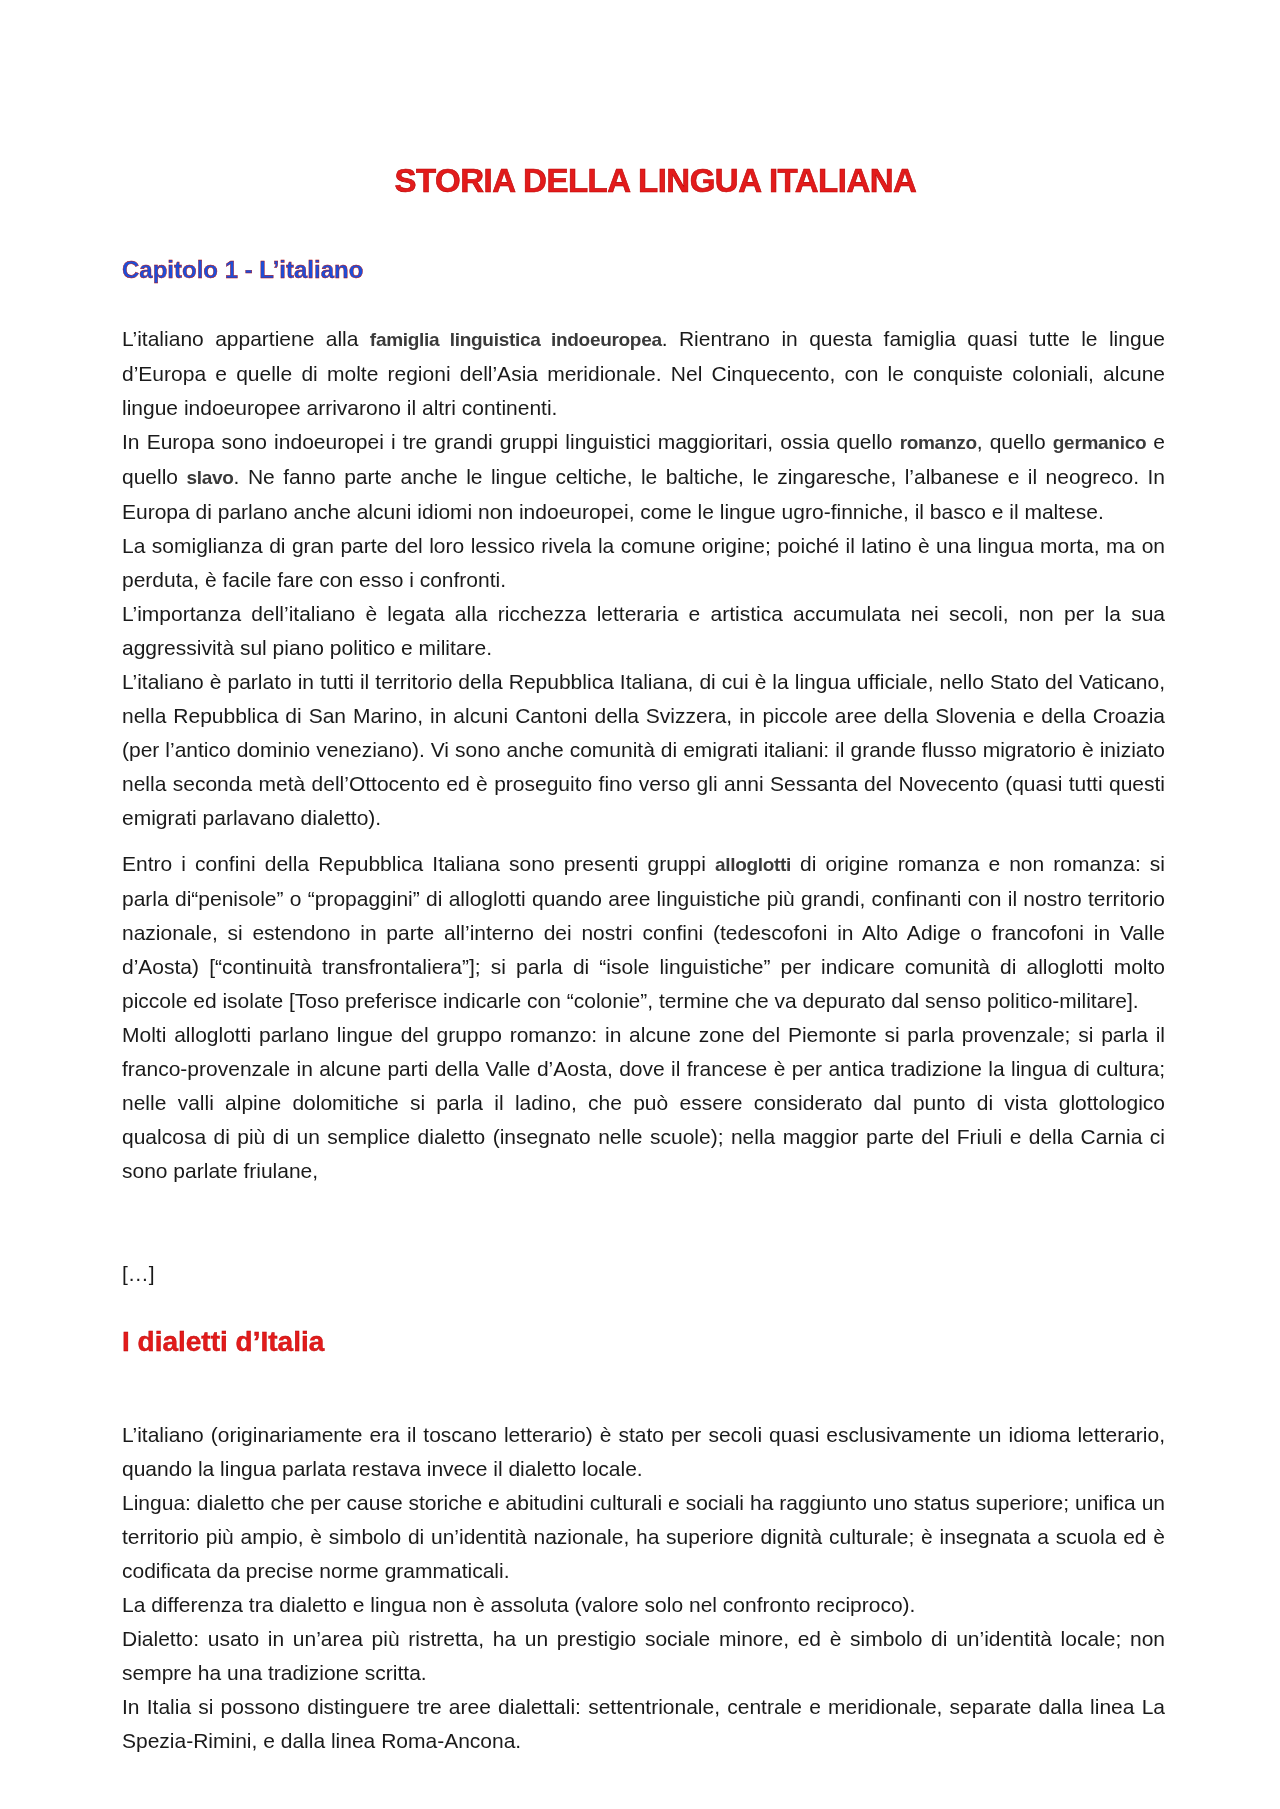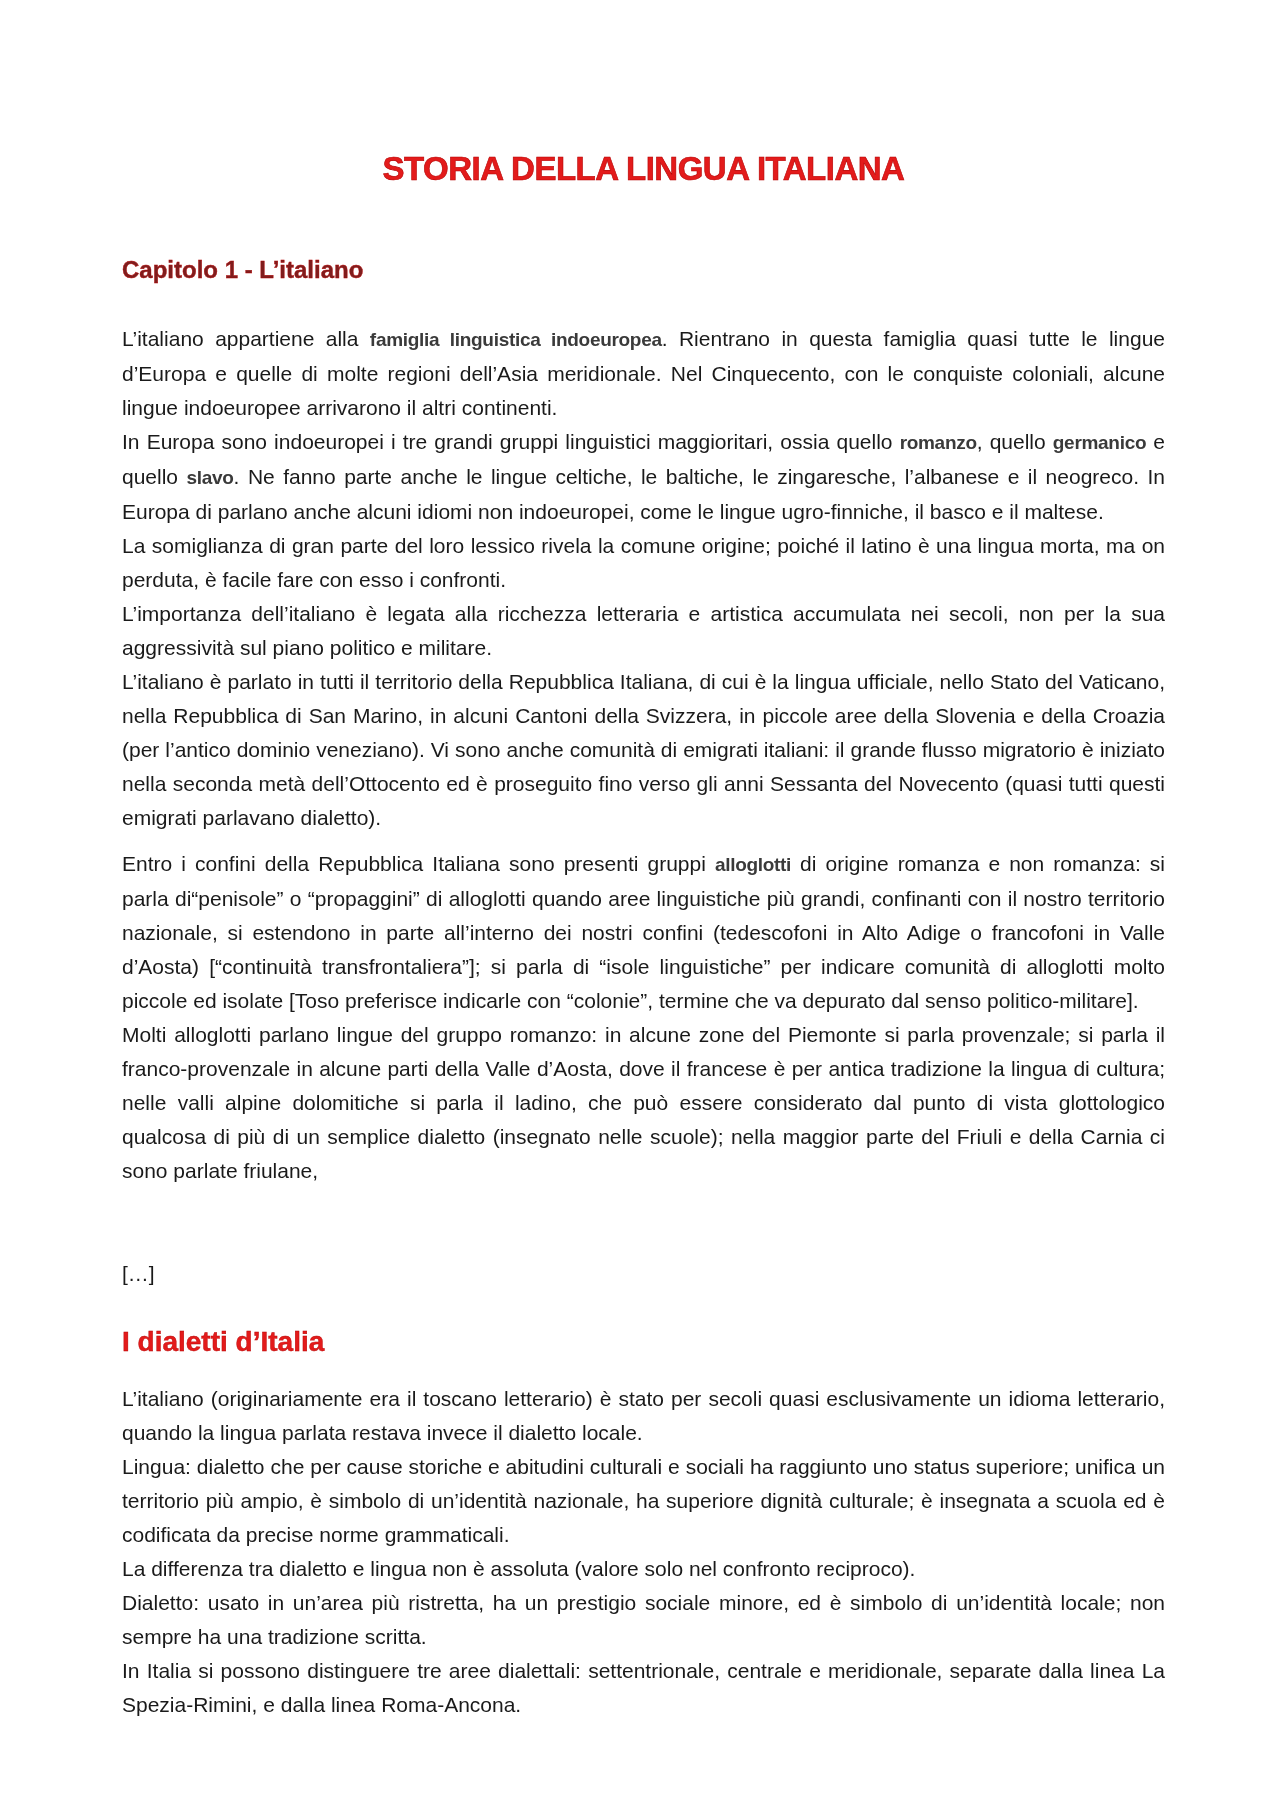--- a/index.html
+++ b/index.html
@@ -22,29 +22,29 @@
       position: absolute;
       left: 0; width: 1043px;
       top: 150px;
       text-align: center;
       font-size: 33px;
       font-weight: bold;
       color: #e31b1b;
       letter-spacing: -0.5px;
       -webkit-text-stroke: 0.6px #b50000;
       font-family: "Liberation Sans", sans-serif;
-      margin: 0;
+      margin: 12px;
     }
     .chapter-title {
       position: absolute;
       left: 0;
       top: 256px;
       font-size: 24px;
       font-weight: bold;
-      color: #7f1d1d;
+      color: #1d4ed8;
       -webkit-text-stroke: 0.4px #b50000;
       font-family: "Liberation Sans", sans-serif;
       margin: 0;
     }
     .section-title {
       position: absolute;
       left: 0;
       top: 1326px;
       font-size: 28px;
       font-weight: bold;
@@ -103,21 +103,21 @@
       <p>
         <span>Entro i confini della Repubblica Italiana sono presenti gruppi </span><span class="kw">alloglotti</span><span> di origine romanza e non romanza: si parla di“penisole” o “propaggini” di alloglotti quando aree linguistiche più grandi, confinanti con il nostro territorio nazionale, si estendono in parte all’interno dei nostri confini (tedescofoni in Alto Adige o francofoni in Valle d’Aosta) [“continuità transfrontaliera”]; si parla di “isole linguistiche” per indicare comunità di alloglotti molto piccole ed isolate [Toso preferisce indicarle con “colonie”, termine che va depurato dal senso politico-militare].</span>
       </p>
       <p>Molti alloglotti parlano lingue del gruppo romanzo: in alcune zone del Piemonte si parla provenzale; si parla il franco-provenzale in alcune parti della Valle d’Aosta, dove il francese è per antica tradizione la lingua di cultura; nelle valli alpine dolomitiche si parla il ladino, che può essere considerato dal punto di vista glottologico qualcosa di più di un semplice dialetto (insegnato nelle scuole); nella maggior parte del Friuli e della Carnia ci sono parlate friulane,</p>
     </div>
 
     <div class="ellipsis">[…]</div>
 
     <h3 class="section-title">I dialetti d’Italia</h3>
 
-    <div class="block" style="top:1382px;">
+    <div class="block" style="top:1418px;">
       <p>L’italiano (originariamente era il toscano letterario) è stato per secoli quasi esclusivamente un idioma letterario, quando la lingua parlata restava invece il dialetto locale.</p>
       <p>Lingua: dialetto che per cause storiche e abitudini culturali e sociali ha raggiunto uno status superiore; unifica un territorio più ampio, è simbolo di un’identità nazionale, ha superiore dignità culturale; è insegnata a scuola ed è codificata da precise norme grammaticali.</p>
       <p>La differenza tra dialetto e lingua non è assoluta (valore solo nel confronto reciproco).</p>
       <p>Dialetto: usato in un’area più ristretta, ha un prestigio sociale minore, ed è simbolo di un’identità locale; non sempre ha una tradizione scritta.</p>
       <p>In Italia si possono distinguere tre aree dialettali: settentrionale, centrale e meridionale, separate dalla linea La Spezia-Rimini, e dalla linea Roma-Ancona.</p>
     </div>
 
   </div>
 </div>
 

